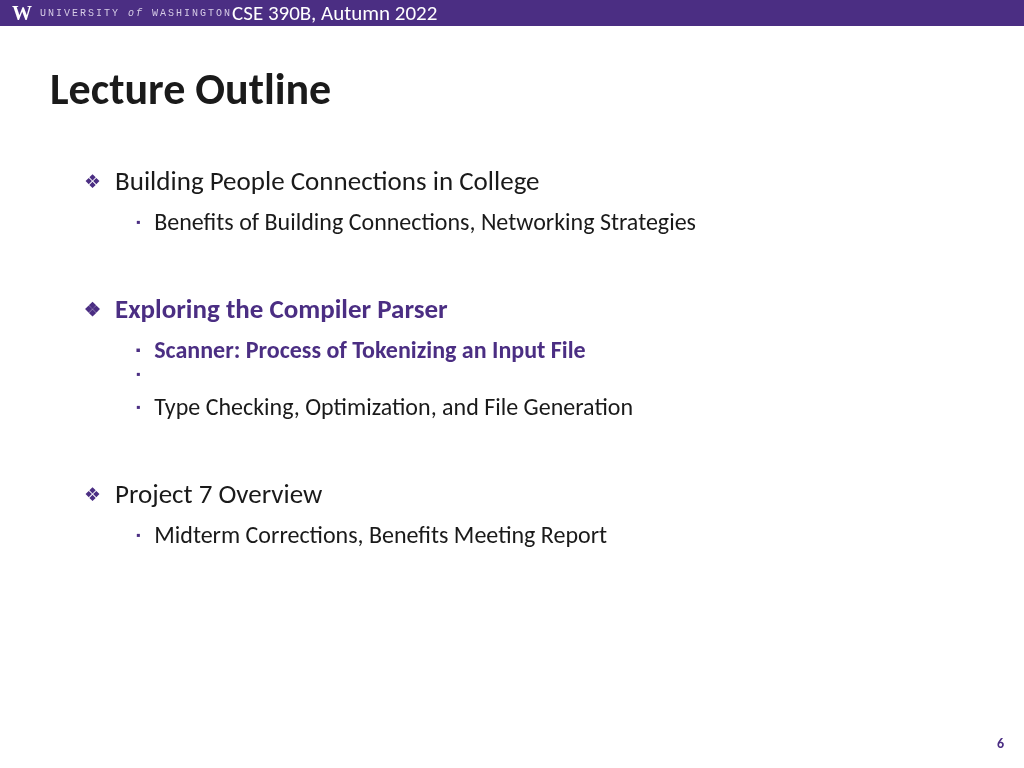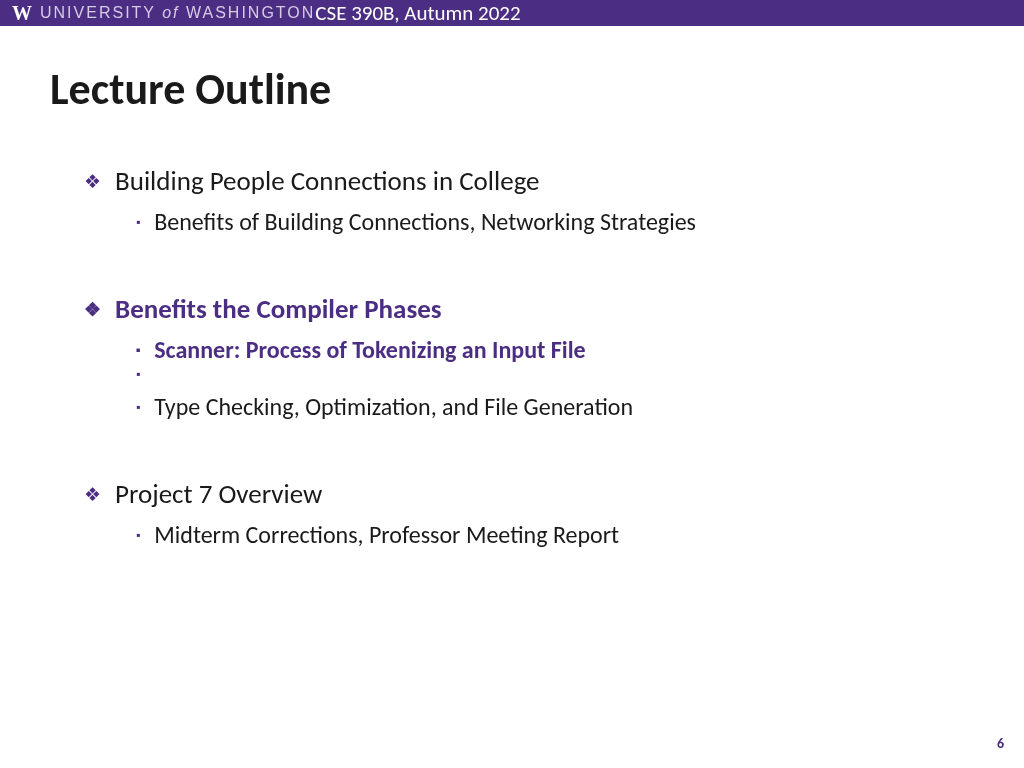--- a/index.html
+++ b/index.html
@@ -26,23 +26,23 @@
       gap: 8px;
       flex: 0 0 auto;
     }
     .w-logo {
       font-family: Georgia, 'Times New Roman', serif;
       font-weight: bold;
       font-size: 20px;
       line-height: 1;
     }
     .univ-text {
-      font-family: Liberation Sans, sans-serif;
+      font-family: Liberation Mono, monospace;
       letter-spacing: 2px;
-      font-size: 16px;
+      font-size: 10px;
       color: #d6cce6;
       text-align: center;
     }
     .univ-of { font-style: italic; text-transform: lowercase; }
     .header-center {
       flex: 1;
       text-align: center;
       font-size: 15px;
     }
     .header-right {
@@ -137,21 +137,21 @@
     </div>
     <div class="sub-item">
       <span class="square-bullet">▪</span>
       <span>Benefits of Building Connections, Networking Strategies</span>
     </div>
   </div>
 
   <div class="section">
     <div class="top-item highlighted">
       <span class="diamond-bullet">❖</span>
-      <span>Benefits the Compiler Phases</span>
+      <span>Exploring the Compiler Parser</span>
     </div>
     <div class="sub-item highlighted">
       <span class="square-bullet">▪</span>
       <span>Scanner: Process of Tokenizing an Input File</span>
     </div>
     <div class="sub-item">
       <span class="square-bullet">▪</span>
     </div>
     <div class="sub-item">
       <span class="square-bullet">▪</span>
@@ -159,18 +159,18 @@
     </div>
   </div>
 
   <div class="section">
     <div class="top-item">
       <span class="diamond-bullet">❖</span>
       <span>Project 7 Overview</span>
     </div>
     <div class="sub-item">
       <span class="square-bullet">▪</span>
-      <span>Midterm Corrections, Professor Meeting Report</span>
+      <span>Midterm Corrections, Benefits Meeting Report</span>
     </div>
   </div>
 </div>
 
 <div class="page-number">6</div>
 
 </body></html>

